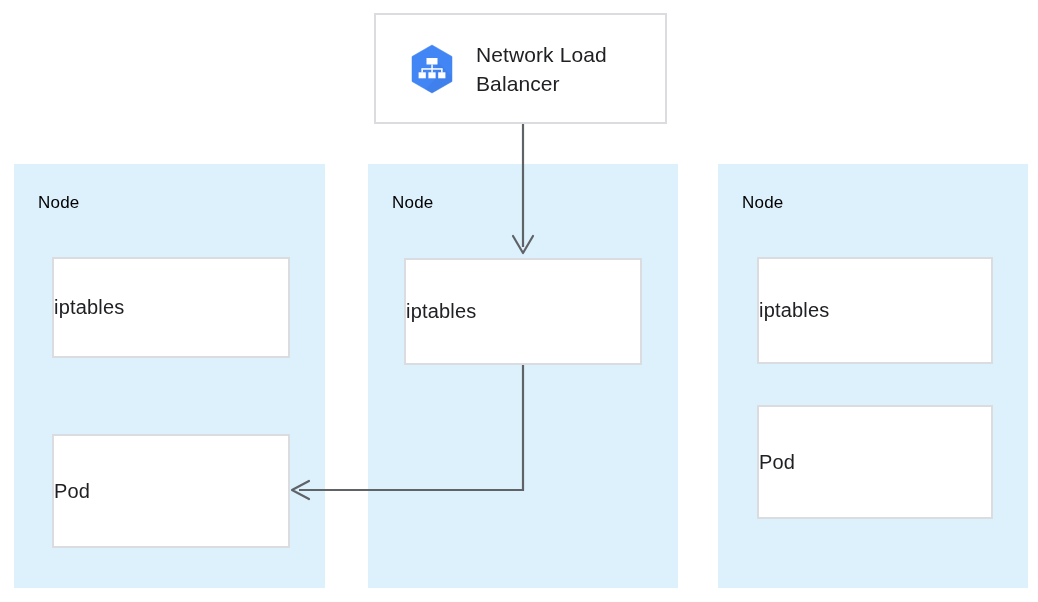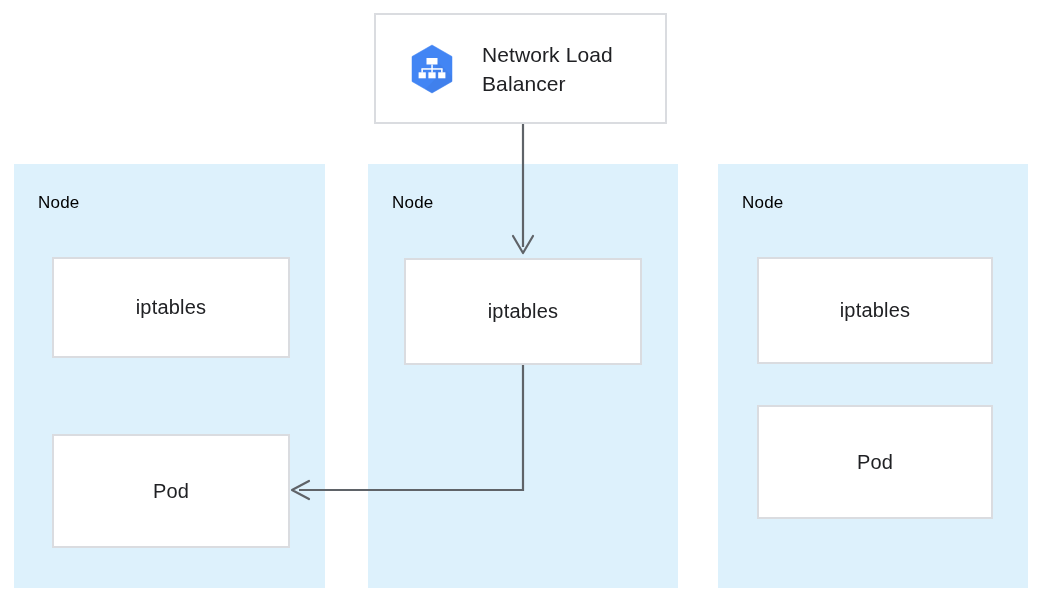--- a/index.html
+++ b/index.html
@@ -26,21 +26,21 @@
     left: 374px;
     top: 13px;
     width: 293px;
     height: 111px;
     background: #ffffff;
     border: 2px solid #dadce0;
     box-sizing: border-box;
     display: flex;
     align-items: center;
     padding-left: 30px;
-    gap: 24px;
+    gap: 18px;
   }
   .lb-icon {
     width: 52px;
     height: 52px;
     flex: 0 0 52px;
     display: block;
   }
   .lb-label {
     font-size: 21px;
     line-height: 29px;
@@ -70,21 +70,20 @@
   }
 
   
   .box {
     position: absolute;
     background: #ffffff;
     border: 2px solid #dadce0;
     box-sizing: border-box;
     display: flex;
     align-items: center;
-    justify-content: center;
     font-size: 20px;
     color: #202124;
     letter-spacing: 0.2px;
   }
 
   
   .n1-iptables { left: 52px;  top: 257px; width: 238px; height: 101px; }
   .n1-pod      { left: 52px;  top: 434px; width: 238px; height: 114px; }
   
   .n2-iptables { left: 404px; top: 258px; width: 238px; height: 107px; }

